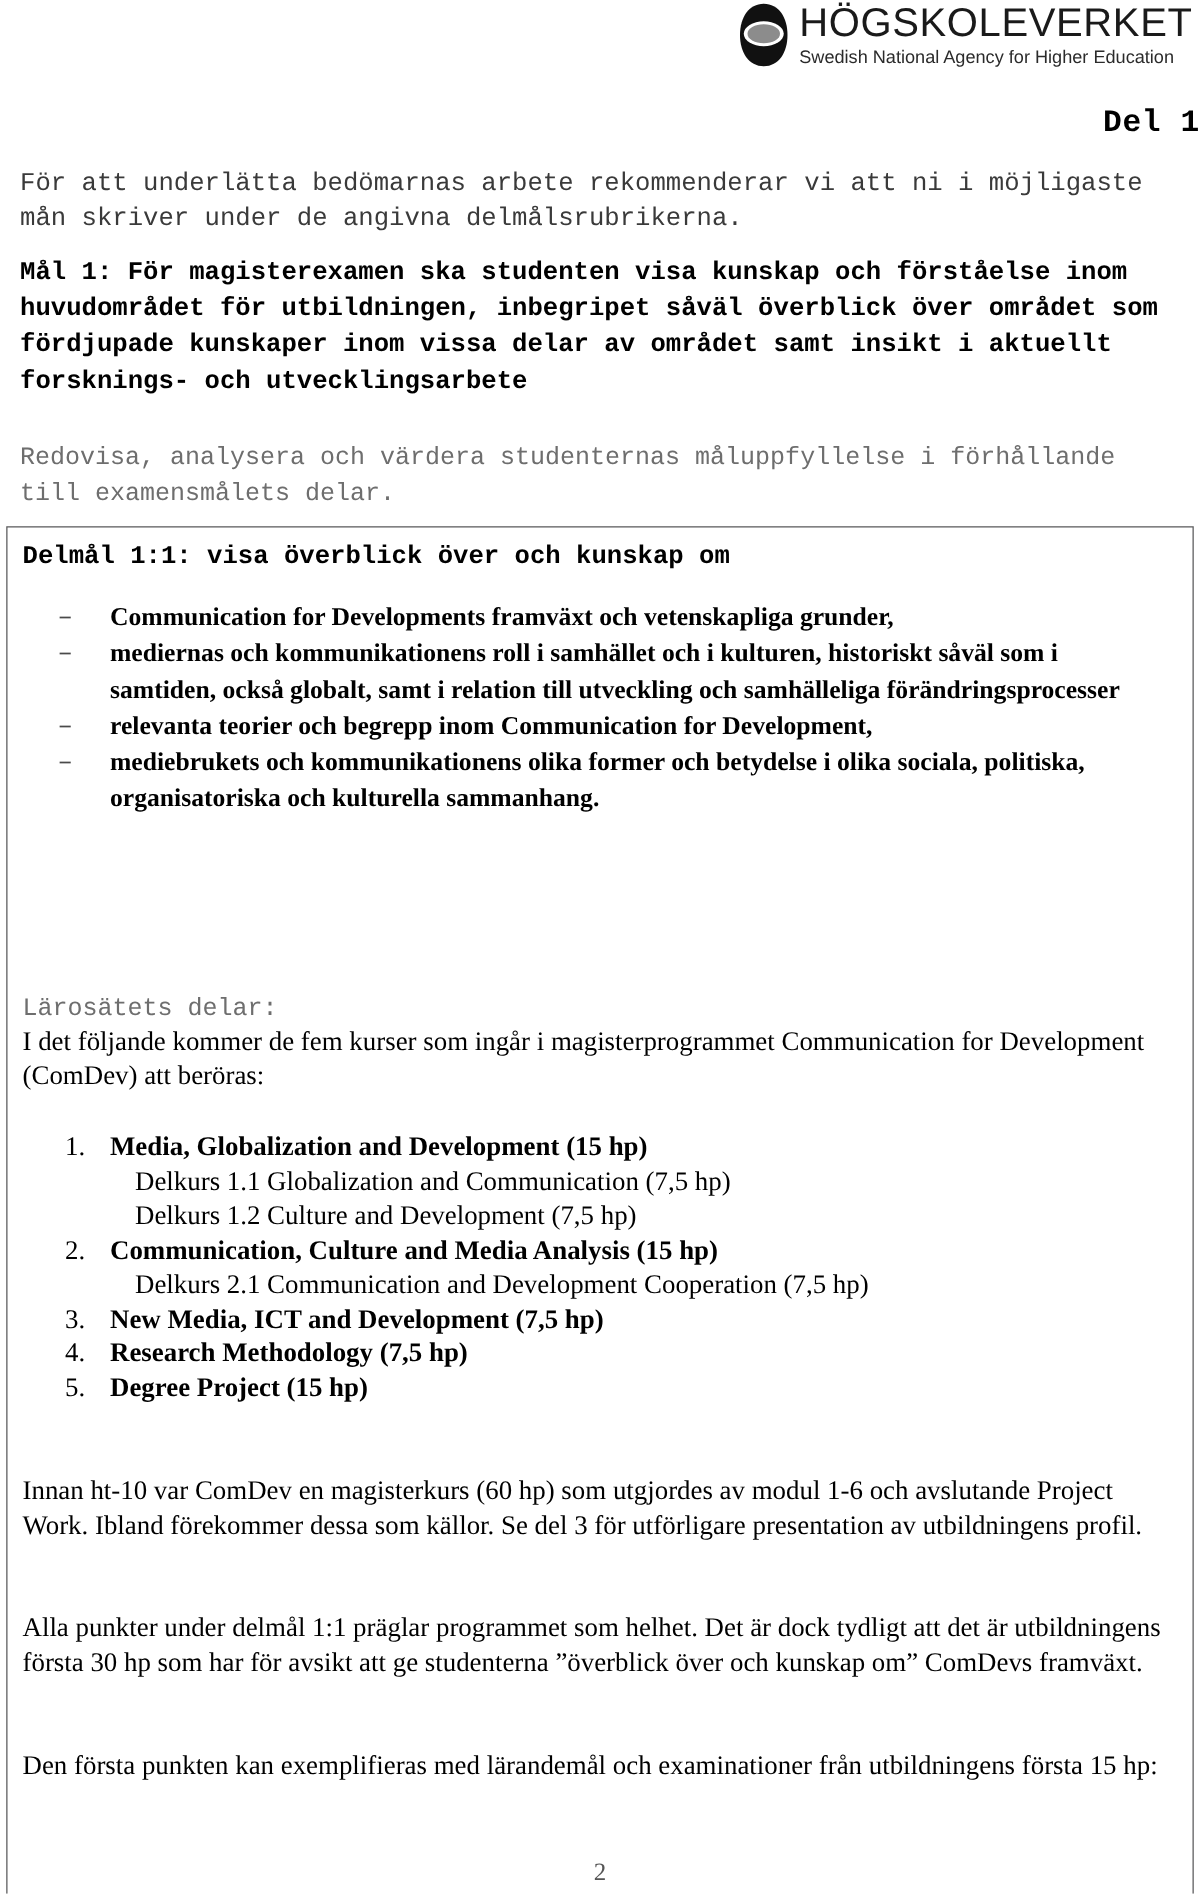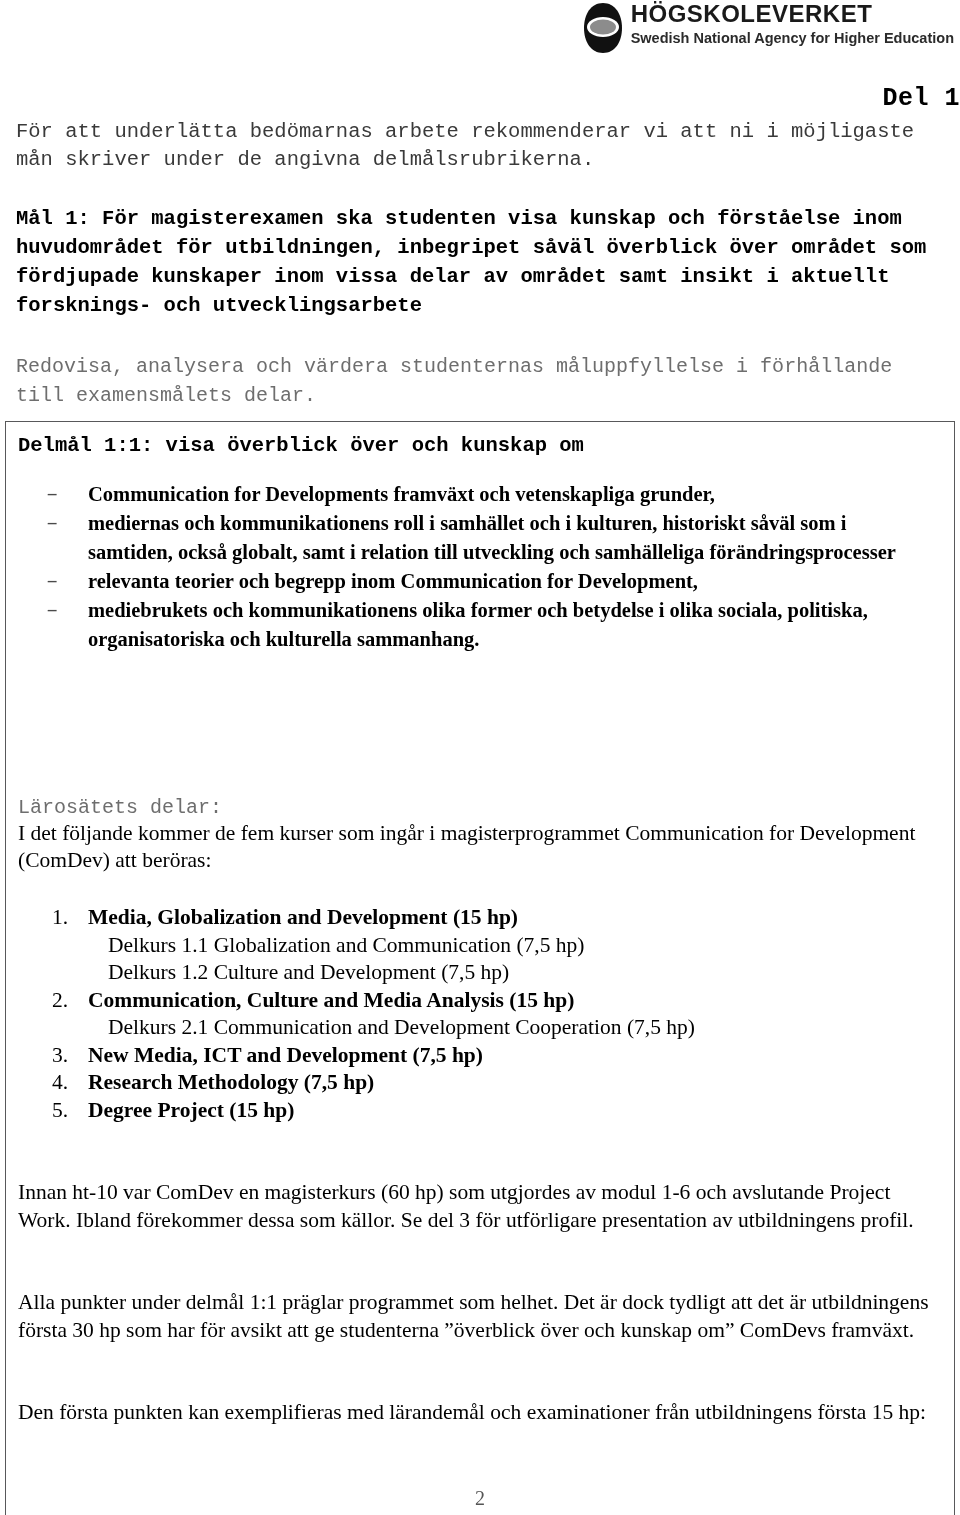--- a/index.html
+++ b/index.html
@@ -31,34 +31,34 @@
     flex: 0 0 auto;
   }
   .logo-text {
     display: flex;
     flex-direction: column;
     align-items: flex-start;
     justify-content: flex-start;
   }
   .logo-title {
     font-family: "Liberation Sans", "DejaVu Sans", sans-serif;
-    font-size: 24px;
+    font-size: 32px;
     letter-spacing: 0.5px;
     line-height: 1.0;
     color: #1a1a1a;
-    font-weight: 700;
+    font-weight: 400;
     white-space: nowrap;
   }
   .logo-sub {
     font-family: "Liberation Sans", "DejaVu Sans", sans-serif;
     font-size: 14.5px;
     line-height: 1.0;
     margin-top: 5px;
     color: #2b2b2b;
-    font-weight: 700;
+    font-weight: 400;
     white-space: nowrap;
   }
 
   
   .mono {
     font-family: "Liberation Mono", "DejaVu Sans Mono", monospace;
   }
 
   .part-title {
     position: absolute;
@@ -67,21 +67,21 @@
     width: 960px;
     text-align: right;
     font-size: 25px;
     font-weight: bold;
     color: #000;
     letter-spacing: 0.5px;
   }
 
   .intro {
     position: absolute;
-    top: 118px;
+    top: 134px;
     left: 16px;
     width: 925px;
     font-size: 20.5px;
     line-height: 28px;
     color: #3a3a3a;
     font-weight: 400;
   }
 
   .goal {
     position: absolute;

